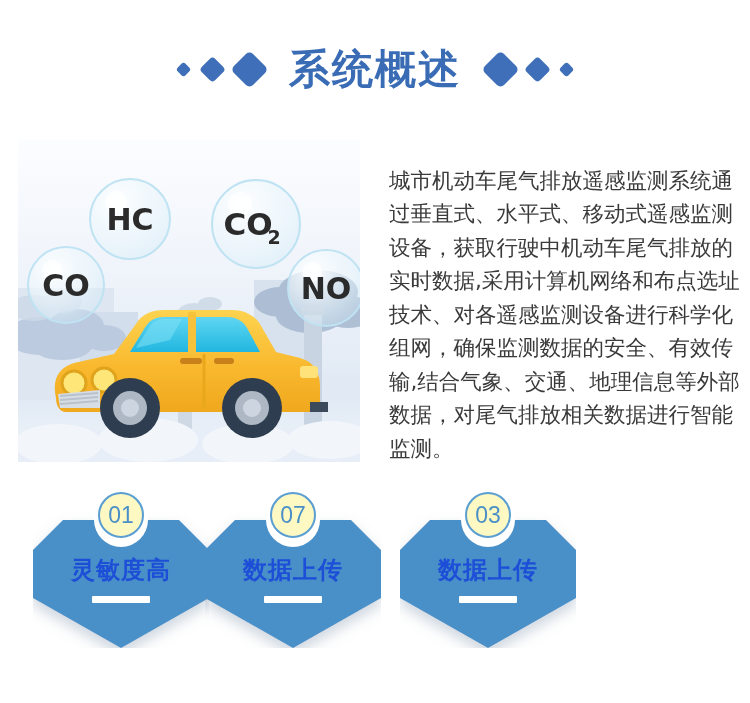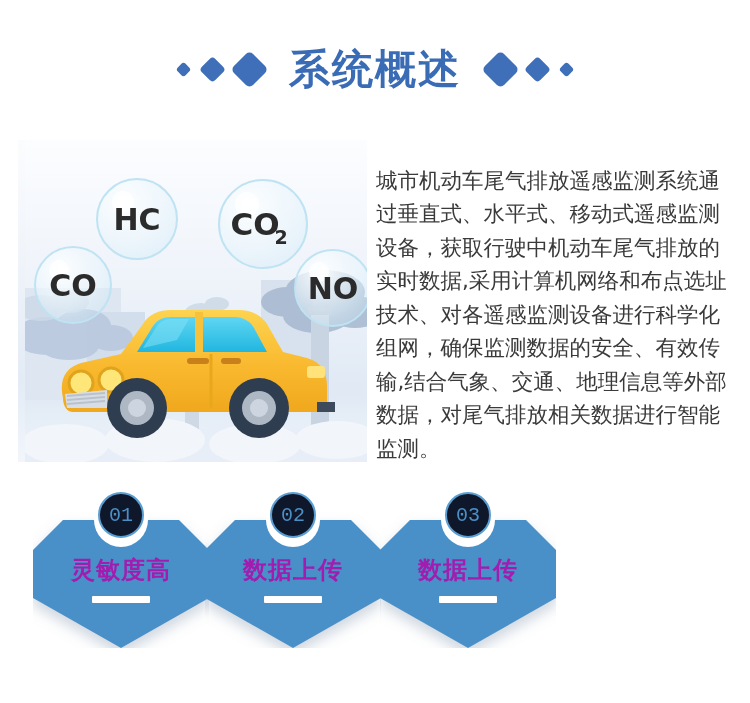--- a/index.html
+++ b/index.html
@@ -37,54 +37,53 @@
   
   .content{
     position:absolute;left:0;top:140px;width:750px;height:325px;
   }
 
   
   .illus{
     position:absolute;left:18px;top:0;width:342px;height:322px;
     overflow:hidden;
     background:linear-gradient(180deg,#fbfcfe 0%,#eef3f9 42%,#e3ebf5 75%,#f2f6fb 100%);
-    padding-left:7px;
   }
   .illus svg{display:block;width:342px;height:322px;}
 
   
   .para{
-    position:absolute;left:376px;top:2px;width:362px;
+    position:absolute;left:389px;top:2px;width:362px;
     font-size:21.5px;line-height:33.5px;color:#3a3a3a;
     text-align:left;letter-spacing:0px;
     font-family:"DejaVu Sans","Liberation Sans",sans-serif;
   }
 
   
   .badges{
     position:absolute;left:0;top:492px;width:750px;height:160px;
   }
   .badge{
     position:absolute;top:0;width:176px;height:156px;
   }
   .badge .hexwrap{position:absolute;left:0;top:14px;width:176px;height:142px;}
   .badge svg.hex{display:block;width:176px;height:142px;}
   .num-circle{
     position:absolute;left:50%;top:0px;transform:translateX(-50%);
     width:46px;height:46px;border-radius:50%;
-    background:#0f172a;border:2px solid #5a9ed2;
+    background:#fef9c3;border:2px solid #5a9ed2;
     box-sizing:border-box;
     display:flex;align-items:center;justify-content:center;
-    color:#4a8fc6;font-size:20px;font-weight:normal;
-    font-family:Liberation Mono, monospace;
+    color:#4a8fc6;font-size:23px;font-weight:normal;
+    font-family:Liberation Sans, sans-serif;
     z-index:3;
   }
   .badge-label{
     position:absolute;left:0;top:62px;width:176px;text-align:center;
-    color:#a21caf;font-size:24px;font-weight:bold;letter-spacing:1px;
+    color:#1d4ed8;font-size:24px;font-weight:bold;letter-spacing:1px;
     font-family:"DejaVu Sans","Liberation Sans",sans-serif;
     z-index:3;
   }
   .badge-rule{
     position:absolute;left:50%;top:104px;transform:translateX(-50%);
     width:58px;height:7px;background:#ffffff;border-radius:1px;z-index:3;
   }
 
   
 </style>
@@ -296,26 +295,26 @@
         <svg class="hex" viewBox="0 0 176 142" xmlns="http://www.w3.org/2000/svg">
           <defs>
             <filter id="shadow2" x="-30%" y="-20%" width="160%" height="170%">
               <feDropShadow dx="0" dy="7" stdDeviation="7" flood-color="#8fa3b8" flood-opacity="0.45"></feDropShadow>
             </filter>
           </defs>
           <path d="M30 14 L146 14 L176 44 L176 92 L88 142 L0 92 L0 44 Z" fill="#4a90c8" filter="url(#shadow2)"></path>
           <circle cx="88" cy="14" r="27" fill="#ffffff"></circle>
         </svg>
       </div>
-      <div class="num-circle">02</div>
+      <div class="num-circle">07</div>
       <div class="badge-label">数据上传</div>
       <div class="badge-rule"></div>
     </div>
 
-    <div class="badge" style="left:380px;">
+    <div class="badge" style="left:400px;">
       <div class="hexwrap">
         <svg class="hex" viewBox="0 0 176 142" xmlns="http://www.w3.org/2000/svg">
           <defs>
             <filter id="shadow3" x="-30%" y="-20%" width="160%" height="170%">
               <feDropShadow dx="0" dy="7" stdDeviation="7" flood-color="#8fa3b8" flood-opacity="0.45"></feDropShadow>
             </filter>
           </defs>
           <path d="M30 14 L146 14 L176 44 L176 92 L88 142 L0 92 L0 44 Z" fill="#4a90c8" filter="url(#shadow3)"></path>
           <circle cx="88" cy="14" r="27" fill="#ffffff"></circle>
         </svg>

